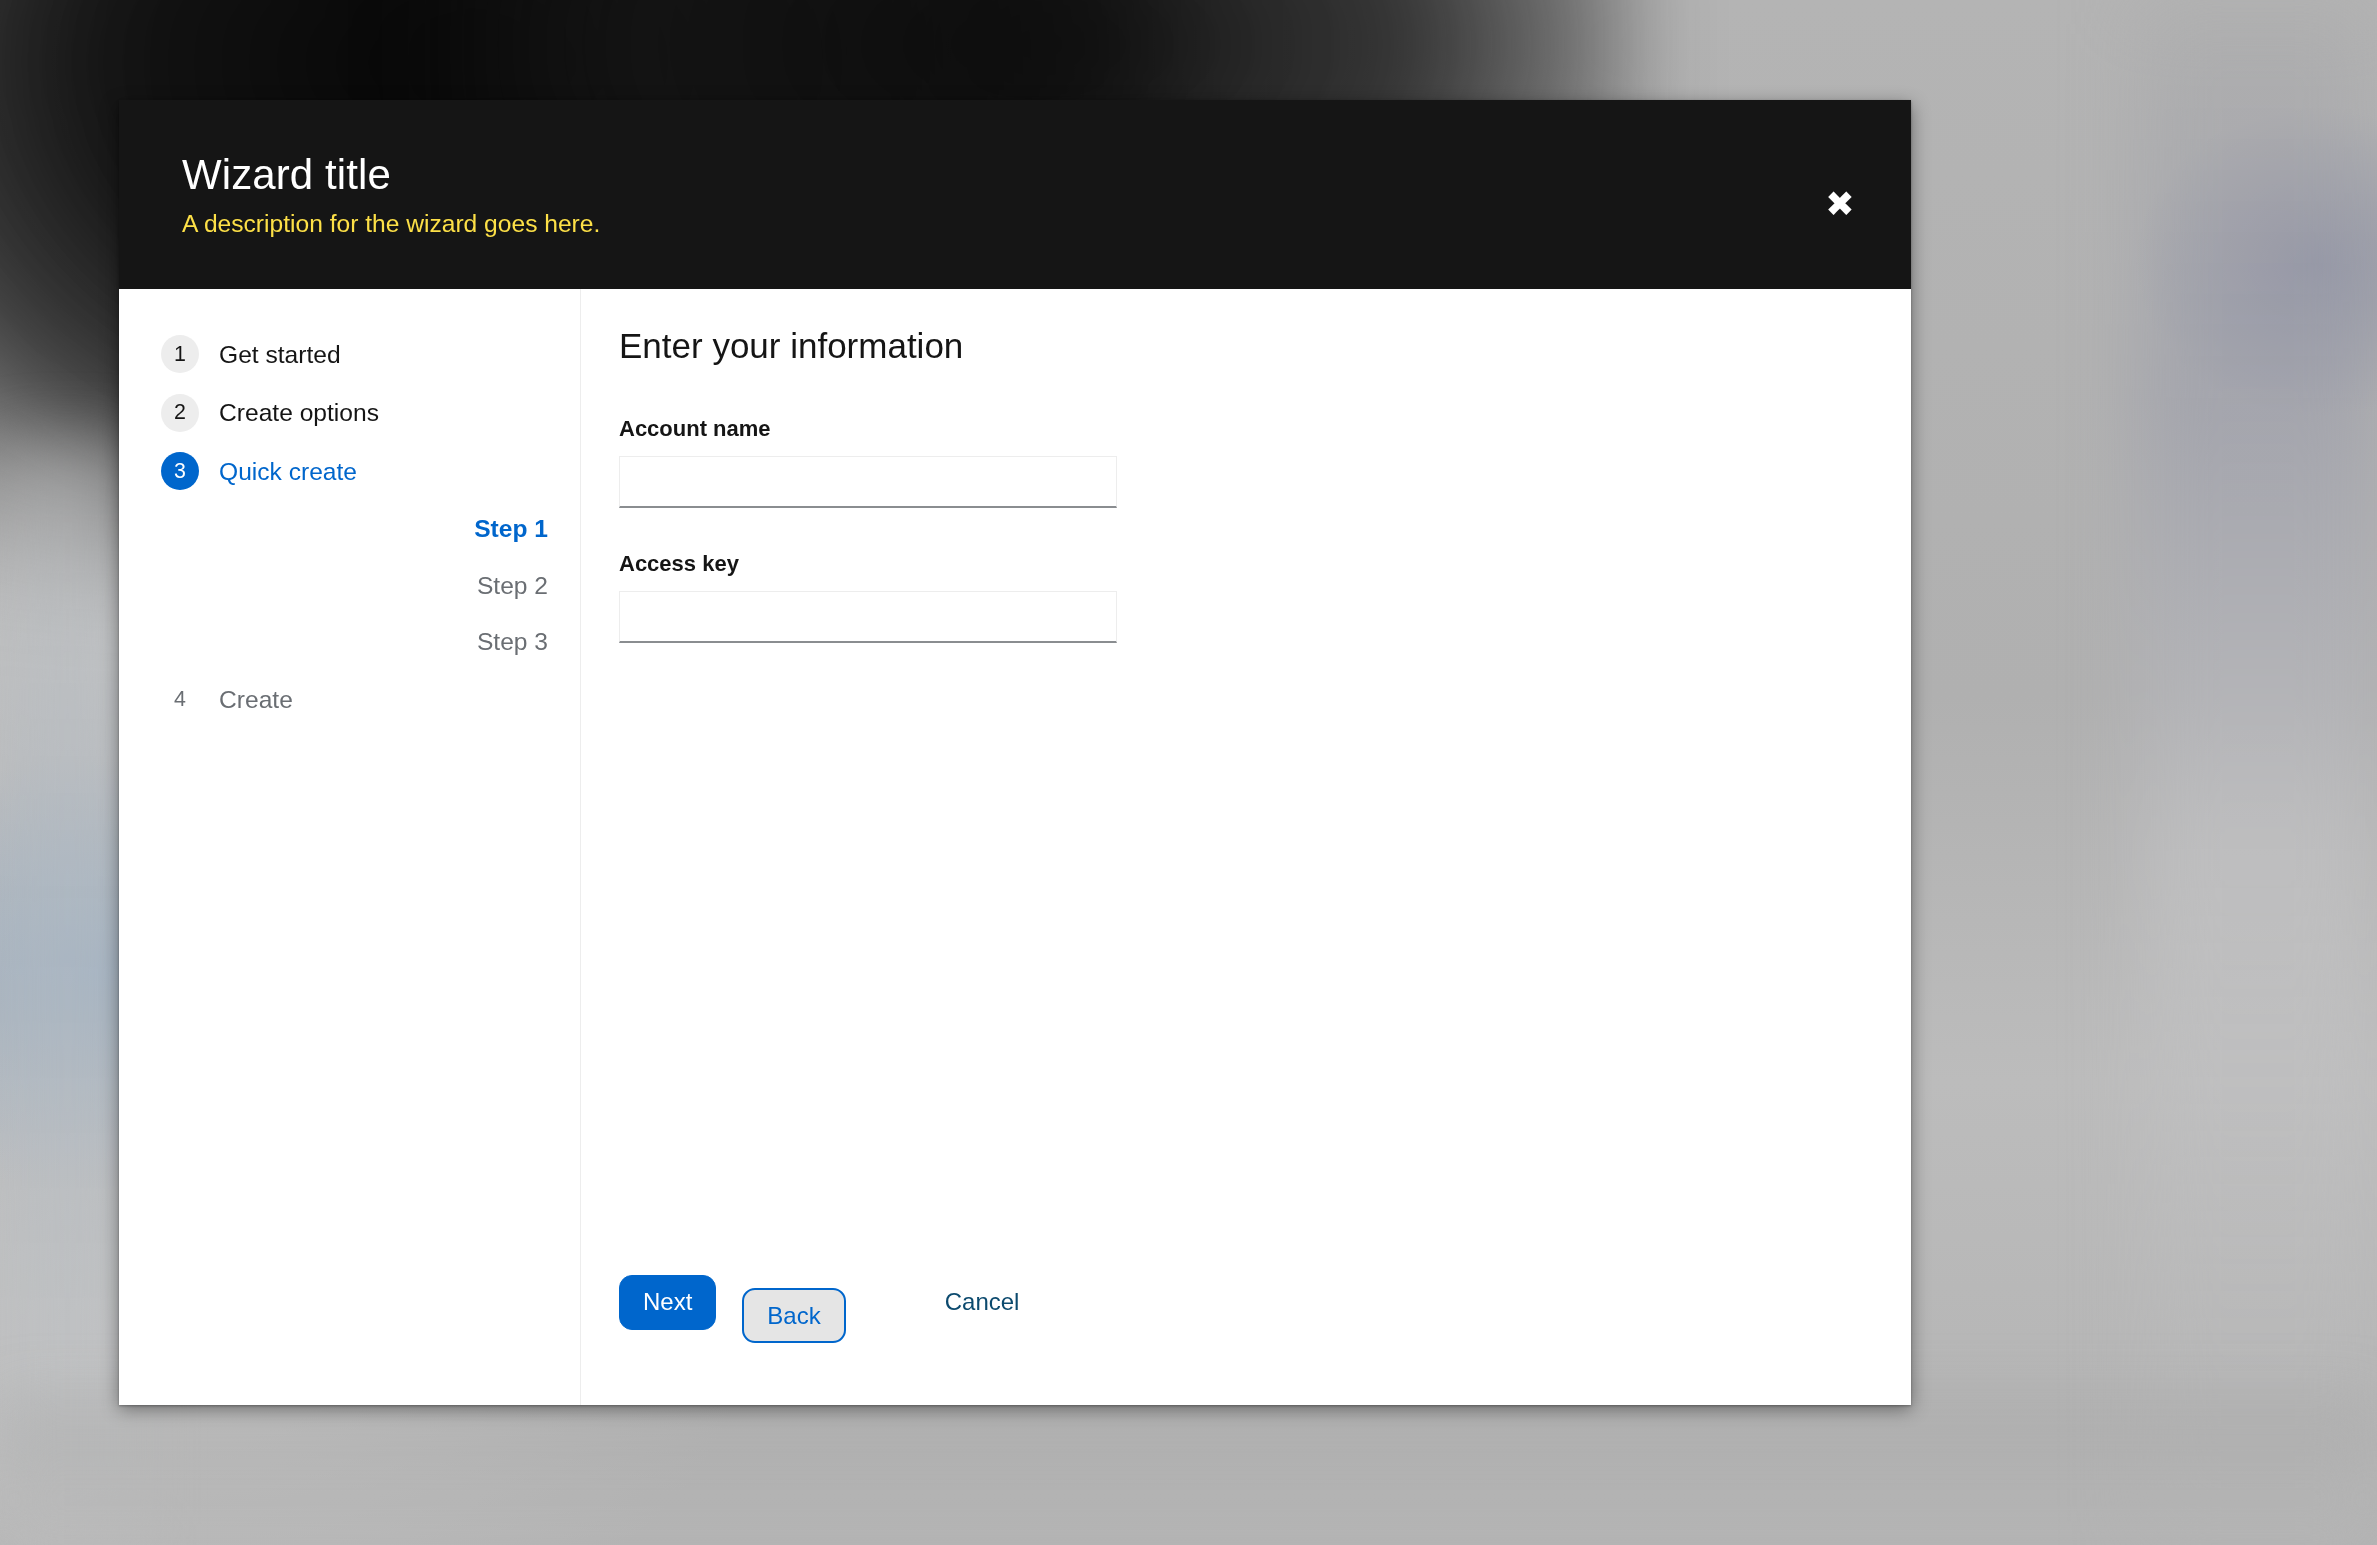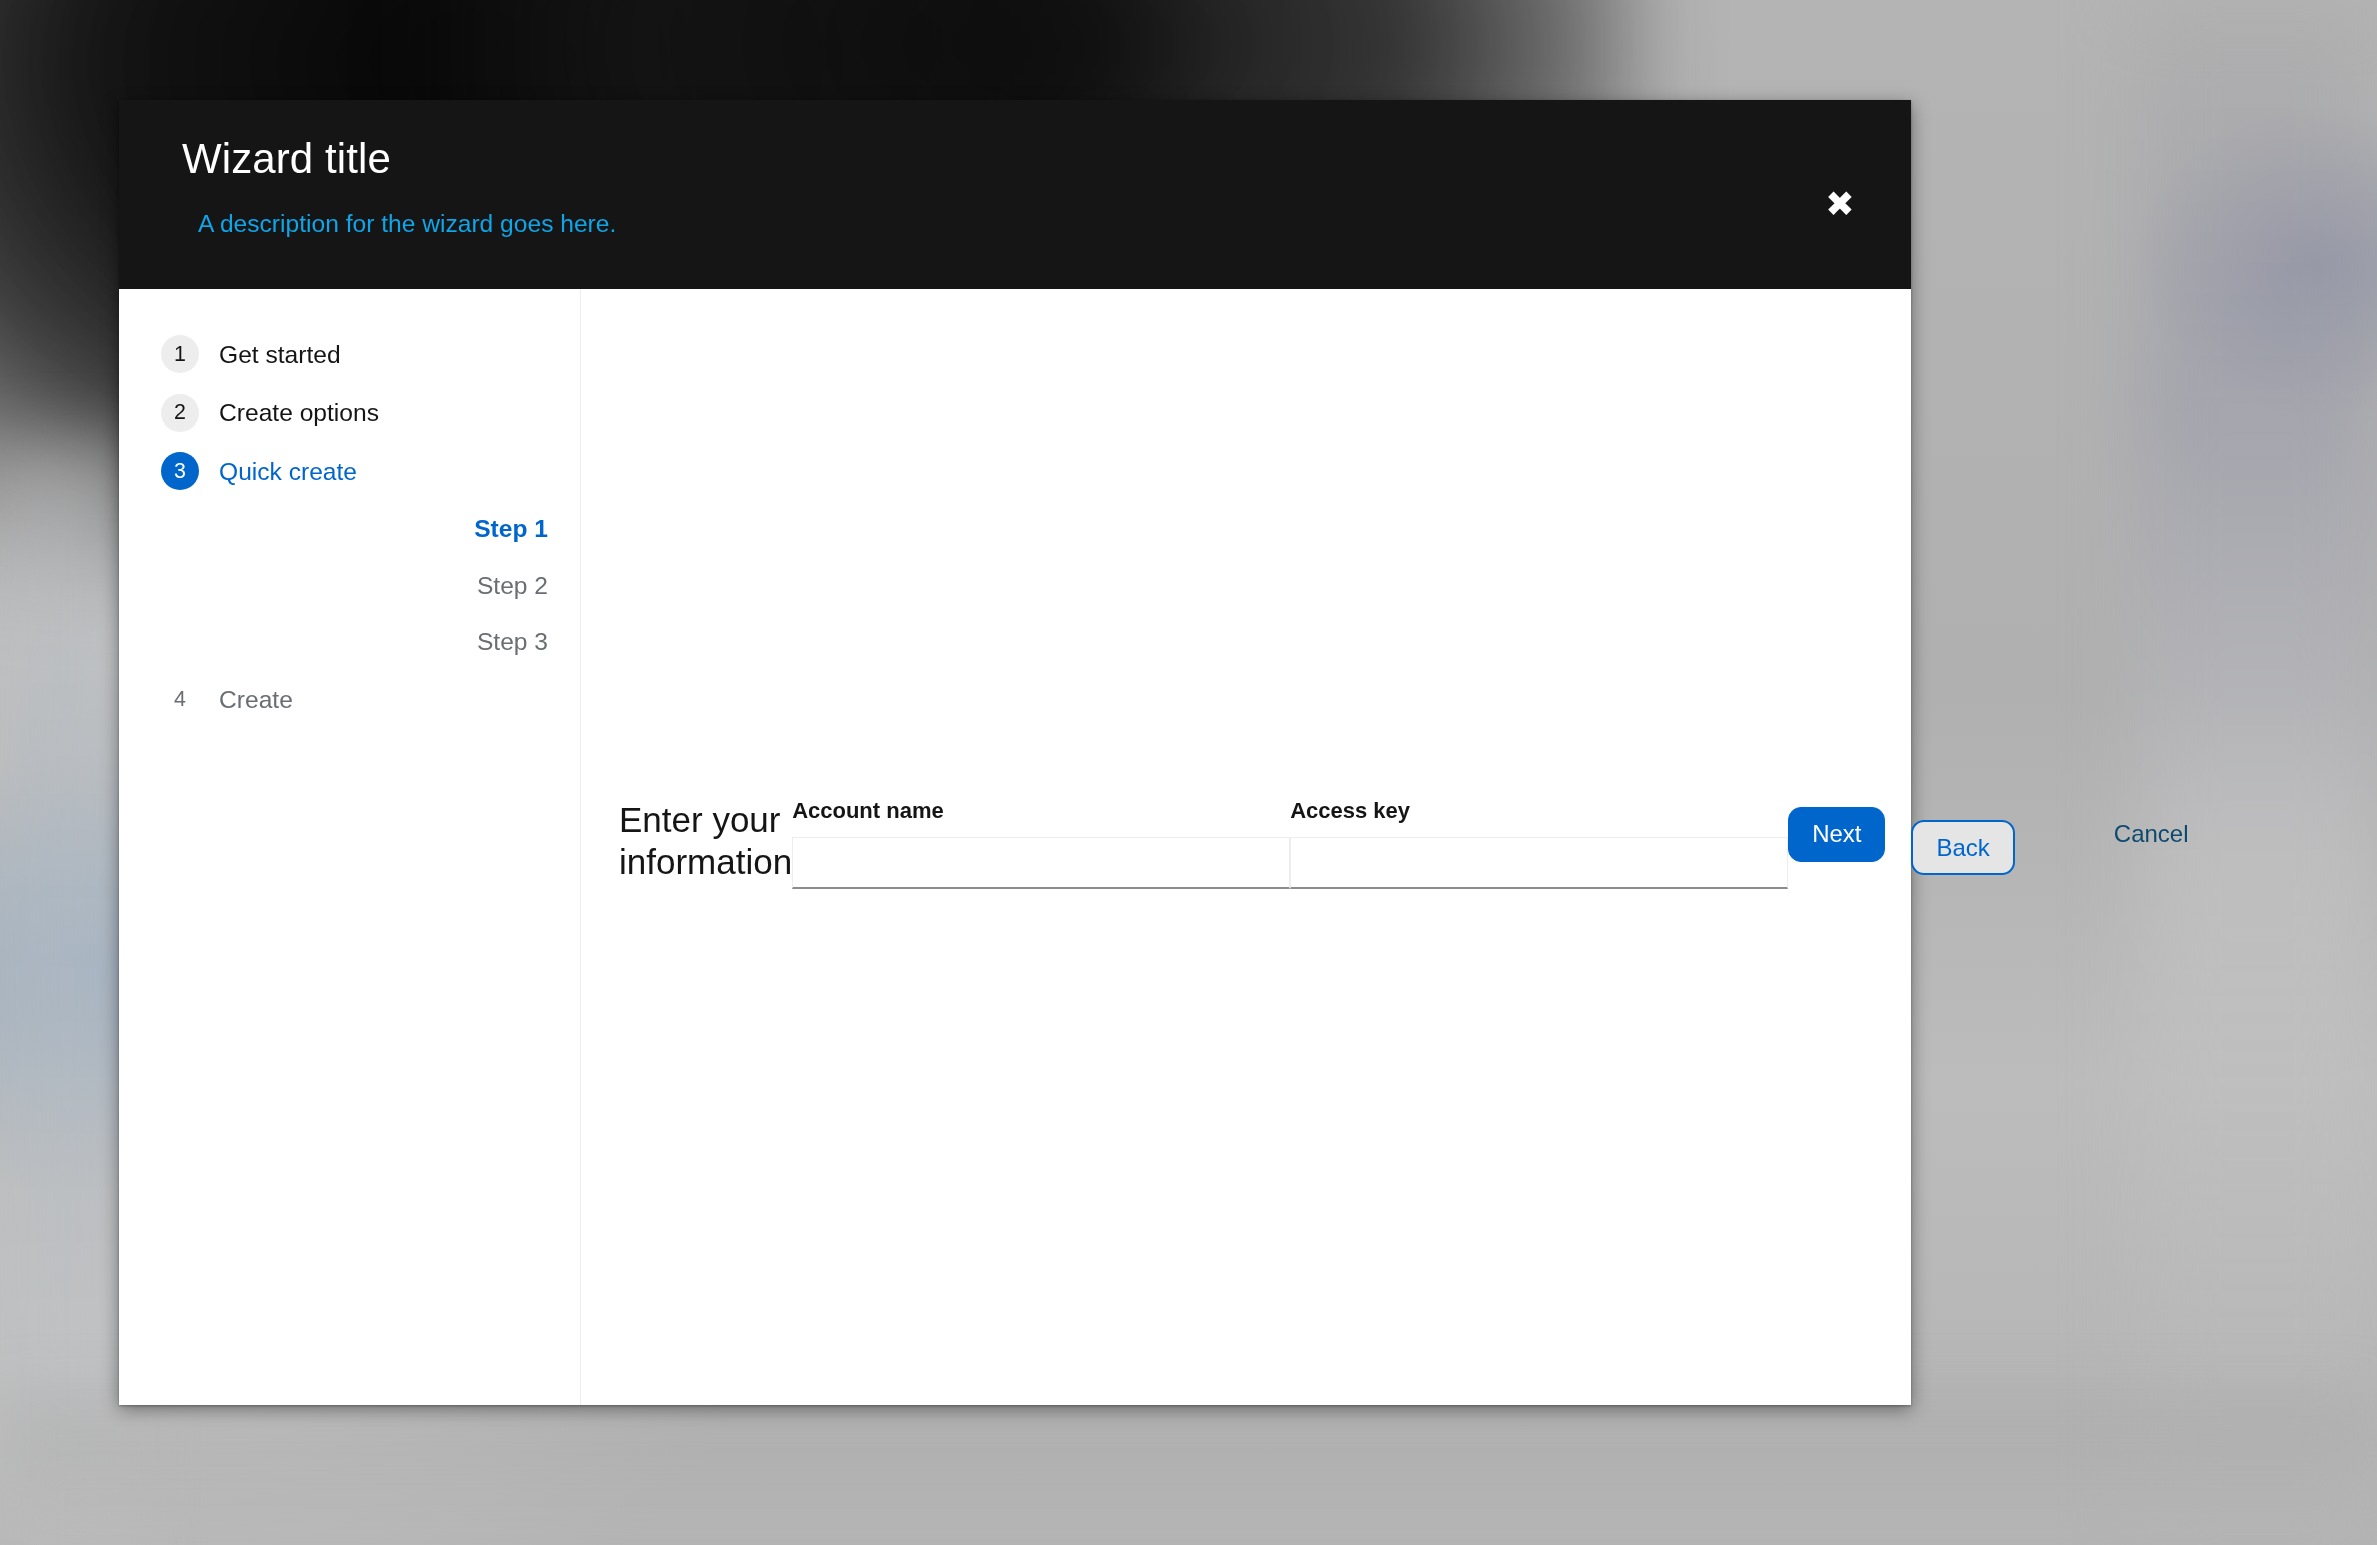--- a/index.html
+++ b/index.html
@@ -99,25 +99,25 @@
   }
   .wiz-title {
     color: #ffffff;
     font-size: 42px;
     font-weight: 400;
     line-height: 1.15;
     letter-spacing: 0.1px;
     margin: 0 0 9.5px 0;
   }
   .wiz-desc {
-    color: #0ea5e9;
+    color: #fde047;
     font-size: 24.6px;
     font-weight: 400;
     line-height: 1.2;
-    margin: 16px;
+    margin: 0;
   }
   .wiz-close {
     position: absolute;
     right: 41px;
     top: 73px;
     width: 60px;
     height: 60px;
     display: flex;
     align-items: center;
     justify-content: center;
@@ -208,23 +208,22 @@
     color: #0066cc;
     font-weight: 700;
   }
 
   
   .wiz-main {
     flex: 1 1 auto;
     box-sizing: border-box;
     padding: 36px 24px 0 38px;
     display: flex;
-    flex-direction: row;
+    flex-direction: column;
     min-width: 0;
-    align-items: center;
   }
   .main-heading {
     font-size: 35px;
     font-weight: 400;
     color: #151515;
     margin: 0 0 49px 0;
     line-height: 1.2;
   }
   .form-group {
     margin-bottom: 43px;

